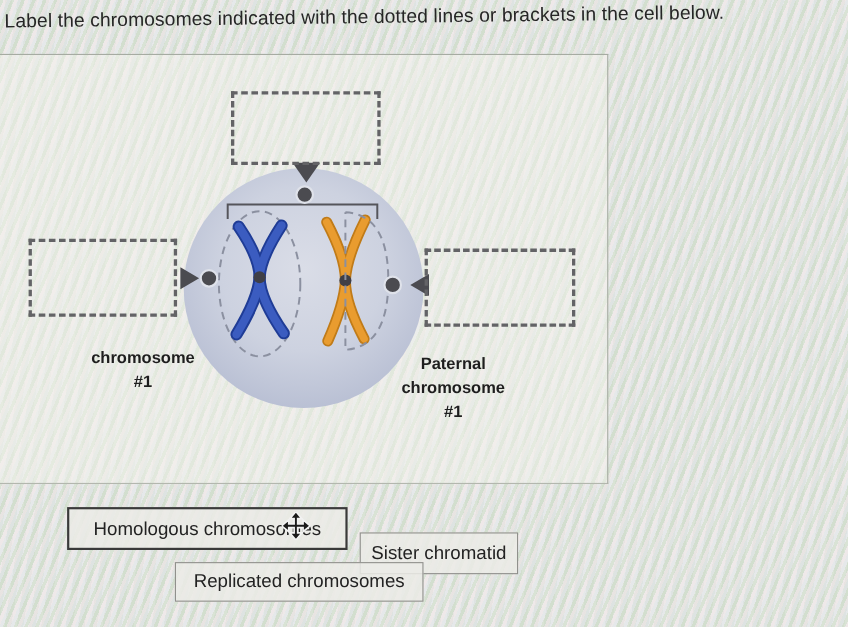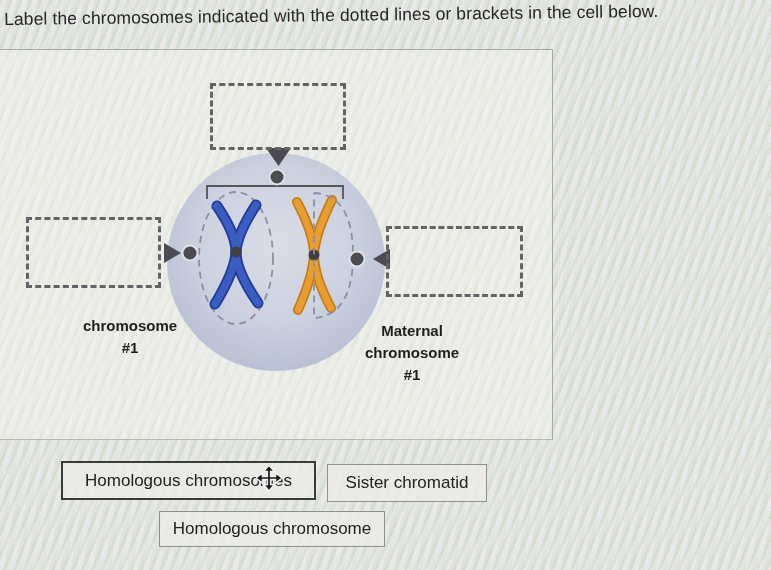--- a/index.html
+++ b/index.html
@@ -48,21 +48,21 @@
   }
   .label-maternal{left:48px;top:315px;}
   .label-paternal{left:330px;top:320px;}
   .chip{
     position:absolute;display:flex;align-items:center;justify-content:center;
     font-size:17px;color:#222;box-sizing:border-box;
     background:rgba(235,235,230,0.85);cursor:grab;
   }
   .chip-active{left:61px;top:461px;width:255px;height:39px;border:2px solid #3a3a3a;}
   .chip-plain{border:1px solid #90908c;}
-  .chip-sister{left:327px;top:464px;width:160px;height:38px;}
+  .chip-sister{left:327px;top:484px;width:144px;height:38px;}
   .chip-replicated{left:159px;top:511px;width:226px;height:36px;}
   .move-cursor{position:absolute;left:256px;top:465px;width:26px;height:26px;pointer-events:none;}
 </style>
 </head>
 <body>
 
 <div class="bg-stripes"></div>
 
 <div class="title">Label the chromosomes indicated with the dotted lines or brackets in the cell below.</div>
 
@@ -113,24 +113,24 @@
 
 <div class="dashed-box box-top"></div>
 <div class="dashed-box box-left"></div>
 <div class="dashed-box box-right"></div>
 
 <div class="side-label label-maternal">
   <div>chromosome</div>
   <div>#1</div>
 </div>
 <div class="side-label label-paternal">
-  <div>Maternal</div>
+  <div>Paternal</div>
   <div>chromosome</div>
   <div>#1</div>
 </div>
 
 <div class="chip chip-active">Homologous chromosomes</div>
 <div class="chip chip-plain chip-sister">Sister chromatid</div>
-<div class="chip chip-plain chip-replicated">Homologous chromosome</div>
+<div class="chip chip-plain chip-replicated">Replicated chromosomes</div>
 
 <svg class="move-cursor" viewBox="0 0 24 24">
   <path d="M12 0 L17 6 L13.5 6 L13.5 10.5 L18 10.5 L18 7 L24 12 L18 17 L18 13.5 L13.5 13.5 L13.5 18 L17 18 L12 24 L7 18 L10.5 18 L10.5 13.5 L6 13.5 L6 17 L0 12 L6 7 L6 10.5 L10.5 10.5 L10.5 6 L7 6 Z" fill="#1a1a1a" stroke="#f2f2f2" stroke-width="1.4"></path>
 </svg>
 
 </body></html>

